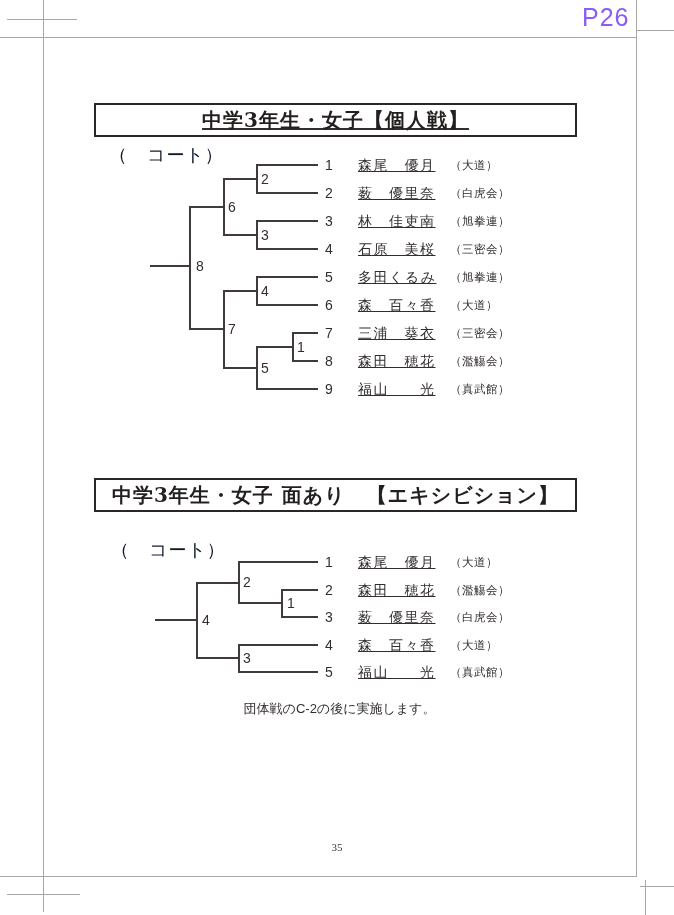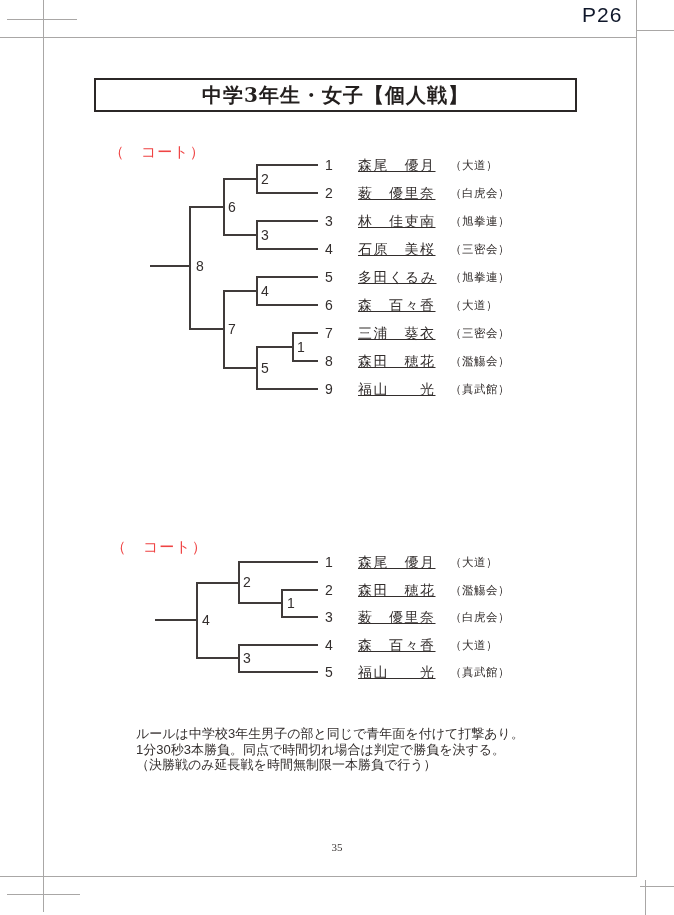--- a/index.html
+++ b/index.html
@@ -3,30 +3,30 @@
 <meta charset="utf-8">
 <style>
   html,body{margin:0;padding:0;background:#e8e8e8;}
   .sheet{position:relative;width:674px;height:915px;background:#ffffff;overflow:hidden;
          font-family:"Liberation Sans","DejaVu Sans",sans-serif;color:#332e2d;}
   
   .mark{position:absolute;background:#a9a7a6;}
   .mark.h{height:1px;}
   .mark.v{width:1px;}
   
-  .plabel{position:absolute;left:582px;top:3px;font-size:21px;color:#0f172a;
+  .plabel{position:absolute;left:582px;top:3px;font-size:25px;color:#8b5cf6;
           font-family:"Liberation Sans","DejaVu Sans",sans-serif;letter-spacing:1px;}
   .pagenum{position:absolute;left:0;top:841px;width:674px;text-align:center;
            font-size:11px;color:#3a3534;font-family:"Liberation Serif","DejaVu Serif",serif;}
   
   .titlebox{position:absolute;left:94px;width:483px;height:34px;border:2px solid #2b2726;
             display:flex;align-items:center;justify-content:center;box-sizing:border-box;}
   .titlebox .t{font-family:"DejaVu Serif","Liberation Serif",serif;font-weight:bold;
                font-size:20px;color:#231f1e;letter-spacing:1px;}
-  .court{position:absolute;font-size:15px;color:#ef4444;letter-spacing:1px;}
+  .court{position:absolute;font-size:18px;color:#0f172a;letter-spacing:1px;}
   
   .bl{position:absolute;background:#403b3a;}
   .bl.h{height:2px;}
   .bl.v{width:2px;}
   
   .mnum{position:absolute;font-size:14px;color:#332e2d;line-height:14px;}
   
   .entry{position:absolute;left:0;top:0;height:20px;line-height:20px;white-space:nowrap;}
   .entry .no{position:absolute;left:320px;width:18px;text-align:center;font-size:14px;}
   .entry .nm{position:absolute;left:358px;font-size:14px;letter-spacing:1.5px;text-decoration:underline;}
@@ -47,21 +47,21 @@
   <div class="mark h" style="top:876px;left:0;width:637px;"></div>
   <div class="mark h" style="top:19px;left:7px;width:70px;"></div>
   <div class="mark h" style="top:30px;left:637px;width:37px;"></div>
   <div class="mark h" style="top:894px;left:7px;width:73px;"></div>
   <div class="mark h" style="top:886px;left:640px;width:34px;"></div>
   <div class="mark v" style="left:645px;top:880px;height:35px;"></div>
 
   <div class="plabel">P26</div>
   <div class="pagenum">35</div>
 
-  <div class="titlebox" style="top:78px;">
+  <div class="titlebox" style="top:103px;text-decoration:underline;">
     <span class="t">中学3年生・女子【個人戦】</span>
   </div>
   <div class="court" style="left:109px;top:143px;">（　コート）</div>
 
   <div class="bl h" style="left:256px;top:164px;width:62px;"></div>
   <div class="bl h" style="left:256px;top:192px;width:62px;"></div>
   <div class="bl h" style="left:256px;top:220px;width:62px;"></div>
   <div class="bl h" style="left:256px;top:248px;width:62px;"></div>
   <div class="bl h" style="left:256px;top:276px;width:62px;"></div>
   <div class="bl h" style="left:256px;top:304px;width:62px;"></div>
@@ -135,20 +135,23 @@
     <span class="no">8</span>
     <span class="nm">森田　穂花</span>
     <span class="club">（濫觴会）</span>
   </div>
   <div class="entry" style="top:379px;">
     <span class="no">9</span>
     <span class="nm">福山　　光</span>
     <span class="club">（真武館）</span>
   </div>
 
+  <div class="titlebox" style="top:478px;">
+    <span class="t">中学3年生・女子 面あり　【エキシビション】</span>
+  </div>
   <div class="court" style="left:111px;top:538px;">（　コート）</div>
 
   <div class="bl h" style="left:238px;top:561px;width:80px;"></div>
   <div class="bl h" style="left:281px;top:589px;width:37px;"></div>
   <div class="bl h" style="left:281px;top:616px;width:37px;"></div>
   <div class="bl h" style="left:238px;top:644px;width:80px;"></div>
   <div class="bl h" style="left:238px;top:671px;width:80px;"></div>
 
   <div class="bl v" style="left:281px;top:589px;height:29px;"></div>
   <div class="bl v" style="left:238px;top:561px;height:43px;"></div>
@@ -184,19 +187,15 @@
     <span class="no">4</span>
     <span class="nm">森　百々香</span>
     <span class="club">（大道）</span>
   </div>
   <div class="entry" style="top:662px;">
     <span class="no">5</span>
     <span class="nm">福山　　光</span>
     <span class="club">（真武館）</span>
   </div>
 
-  <div class="rules">
-    <div>ルールは中学校3年生男子の部と同じで青年面を付けて打撃あり。</div>
-    <div>1分30秒3本勝負。同点で時間切れ場合は判定で勝負を決する。</div>
-    <div>（決勝戦のみ延長戦を時間無制限一本勝負で行う）</div>
-  </div>
+  <div class="note-center">団体戦のC-2の後に実施します。</div>
 
 </div>
 
 </body></html>

